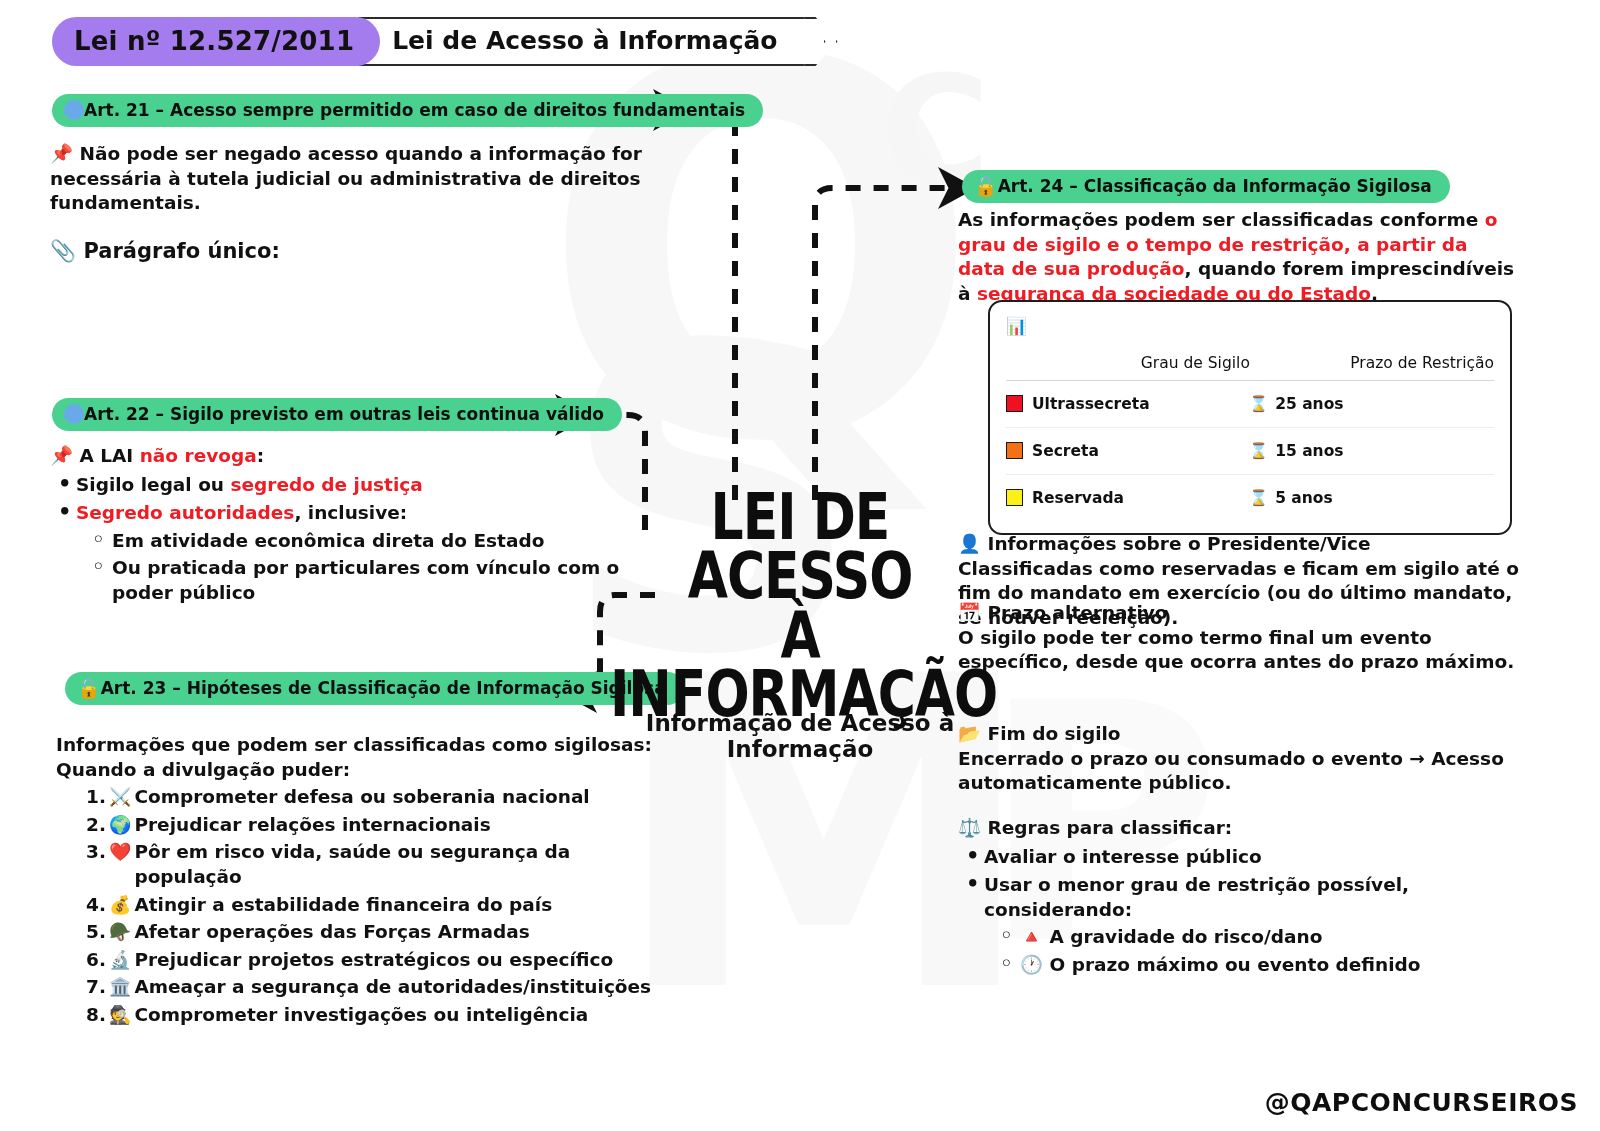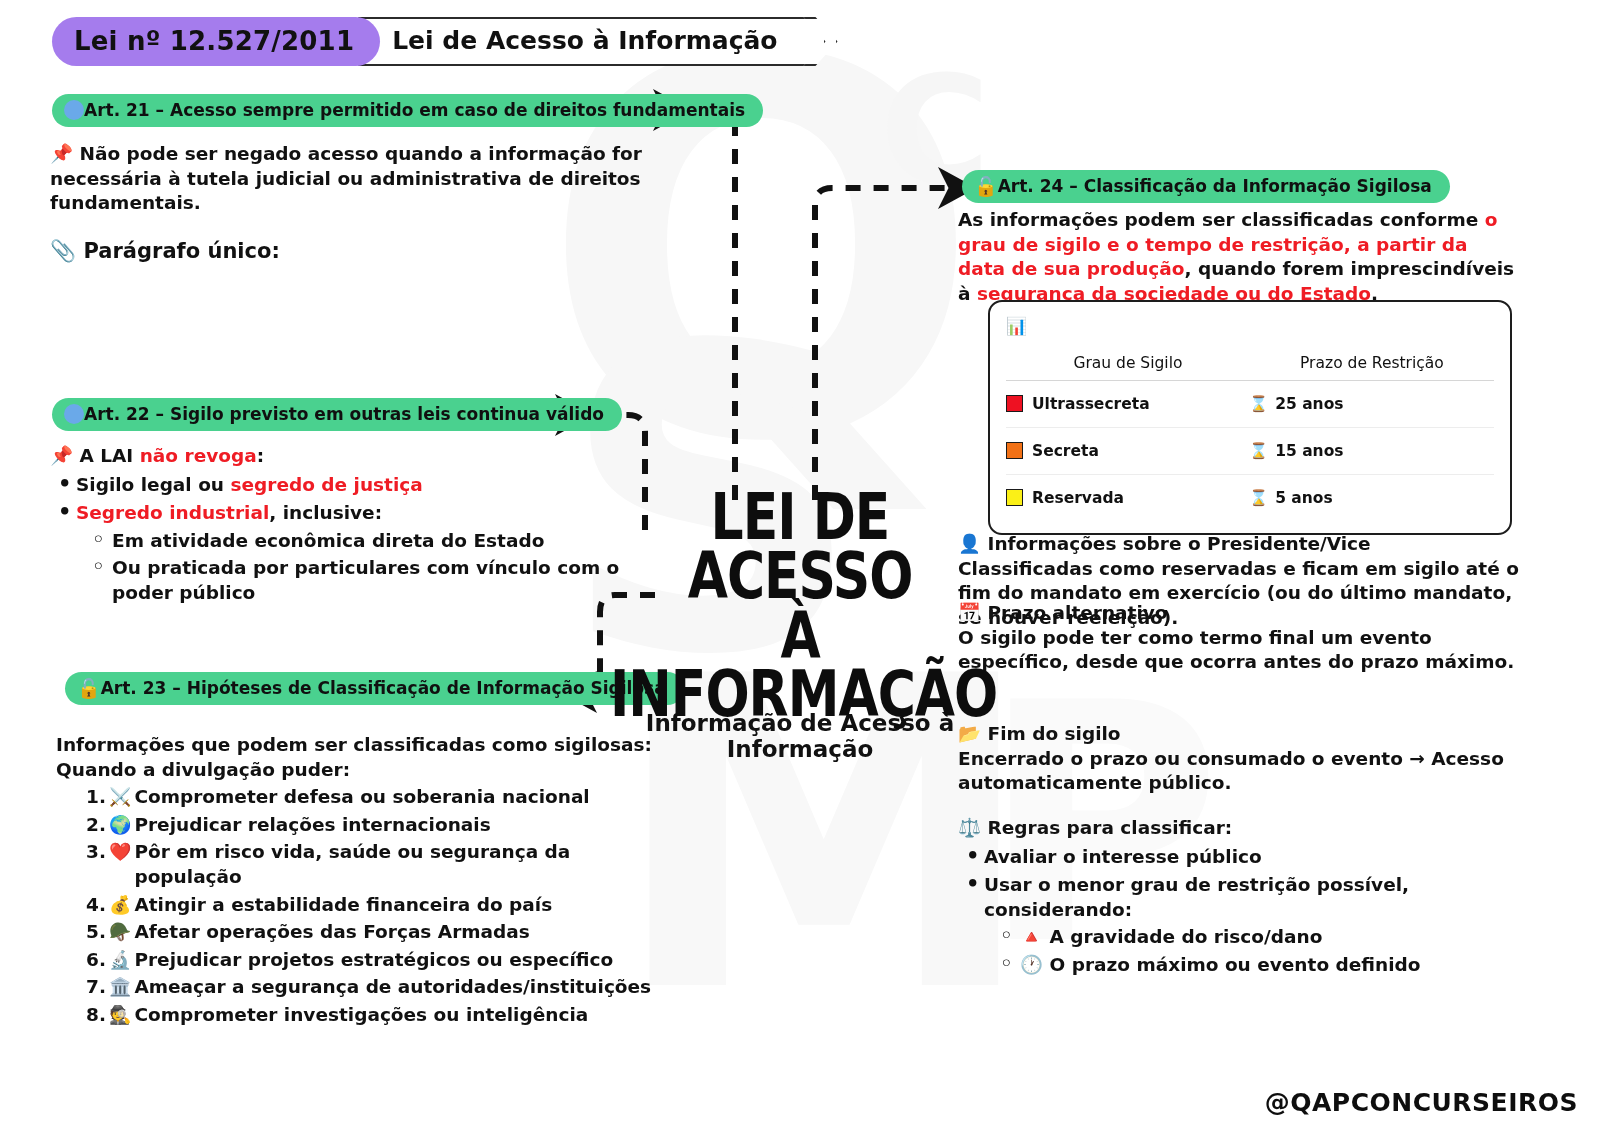--- a/index.html
+++ b/index.html
@@ -219,21 +219,21 @@
     font-weight: 700;
     font-size: 17px;
     color: #111111;
     display: flex;
     align-items: center;
     gap: 8px;
     margin-bottom: 14px;
   }
   table.grades { width: 100%; border-collapse: collapse; }
   table.grades th {
-    text-align: center;
+    text-align: right;
     font-family: "DejaVu Sans", sans-serif;
     font-weight: 400;
     font-size: 15.5px;
     color: #111111;
     padding: 4px 0 8px 0;
     border-bottom: 1.5px solid #d6d6d6;
   }
   table.grades td {
     font-family: "DejaVu Sans", sans-serif;
     font-weight: 700;
@@ -345,21 +345,21 @@
   <div class="block body-txt" style="left:50px; top:444px; width:600px;">
     <div>
       <span class="ico">📌</span>
       <span>A LAI </span><span class="red">não revoga</span><span>:</span>
     </div>
     <ul class="b1">
       <li>
         <span>Sigilo legal ou </span><span class="red">segredo de justiça</span><span></span>
       </li>
       <li>
-        <span></span><span class="red">Segredo industrial</span><span>, inclusive:</span>
+        <span></span><span class="red">Segredo autoridades</span><span>, inclusive:</span>
       </li>
     </ul>
     <ul class="b2">
       <li>Em atividade econômica direta do Estado</li>
       <li>Ou praticada por particulares com vínculo com o poder público</li>
     </ul>
   </div>
 
   <div class="block" style="left:65px; top:672px;">
     <div class="pill">

